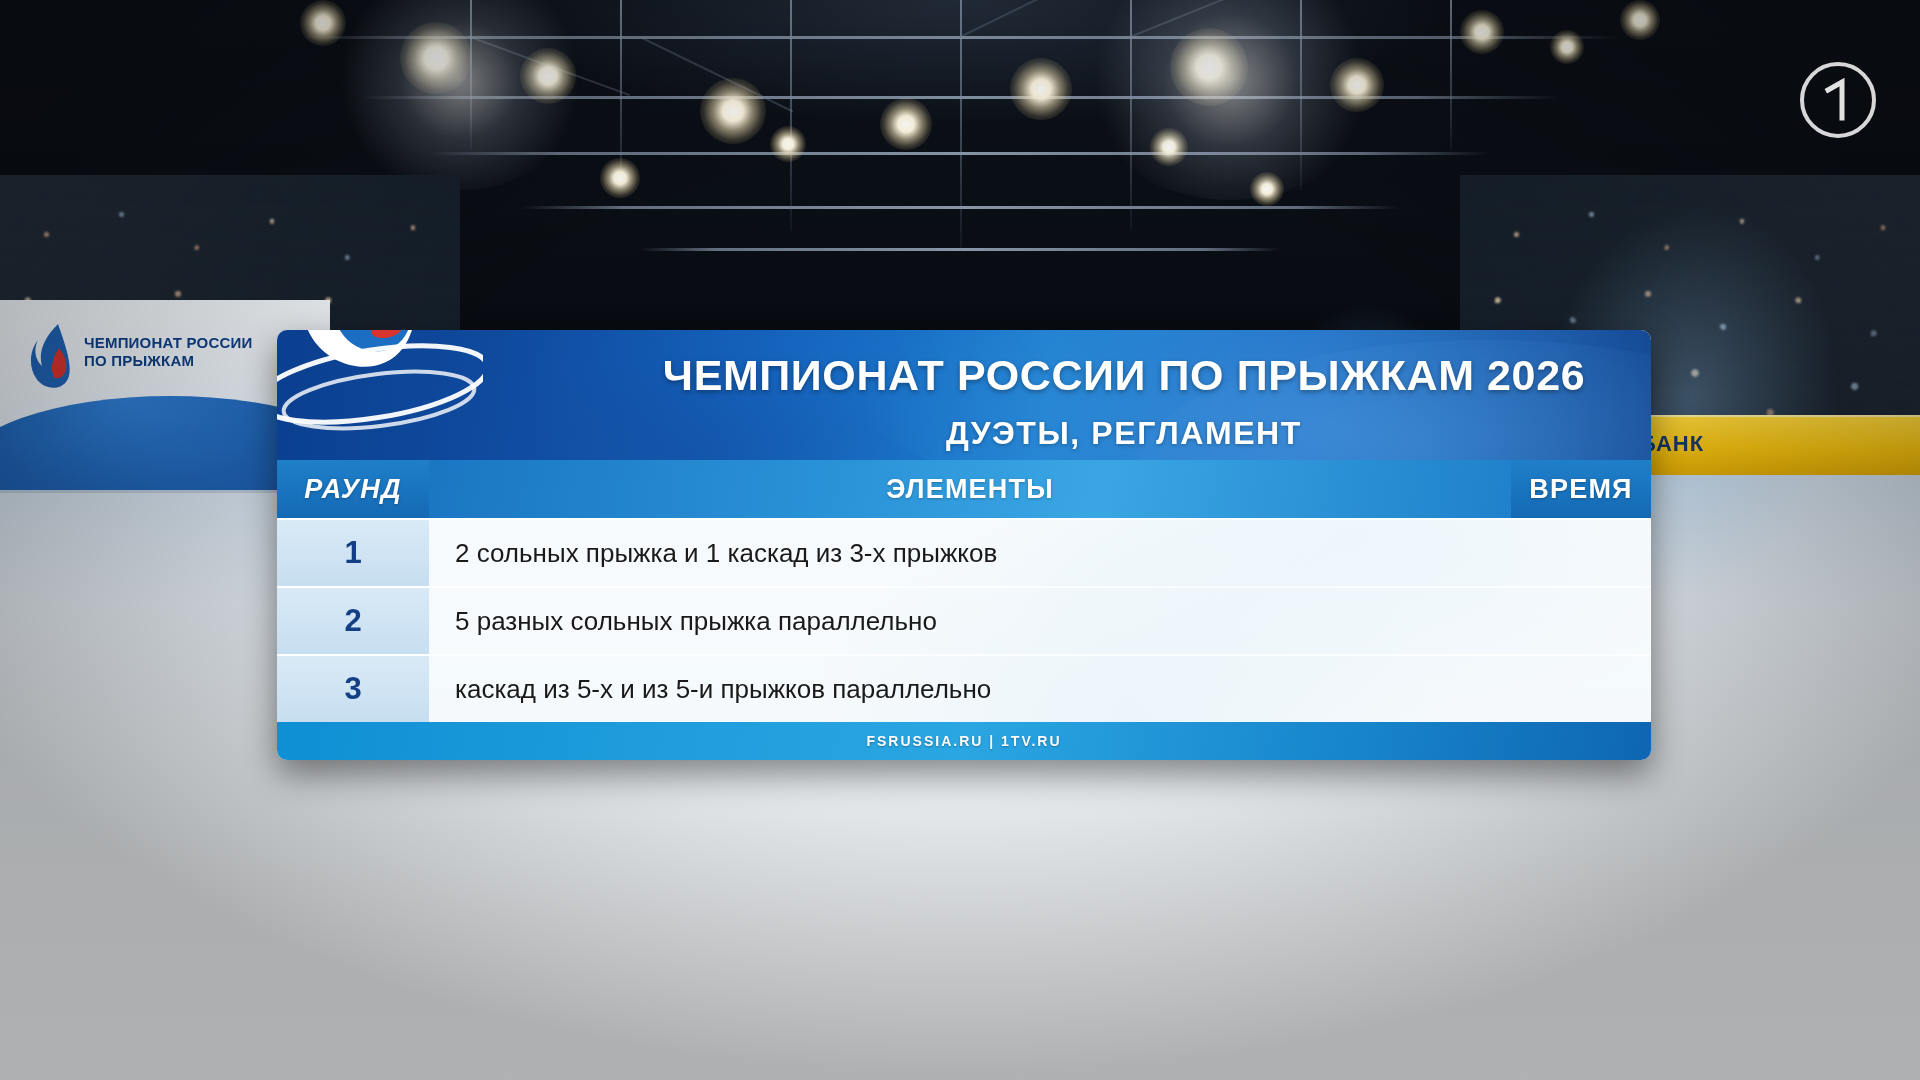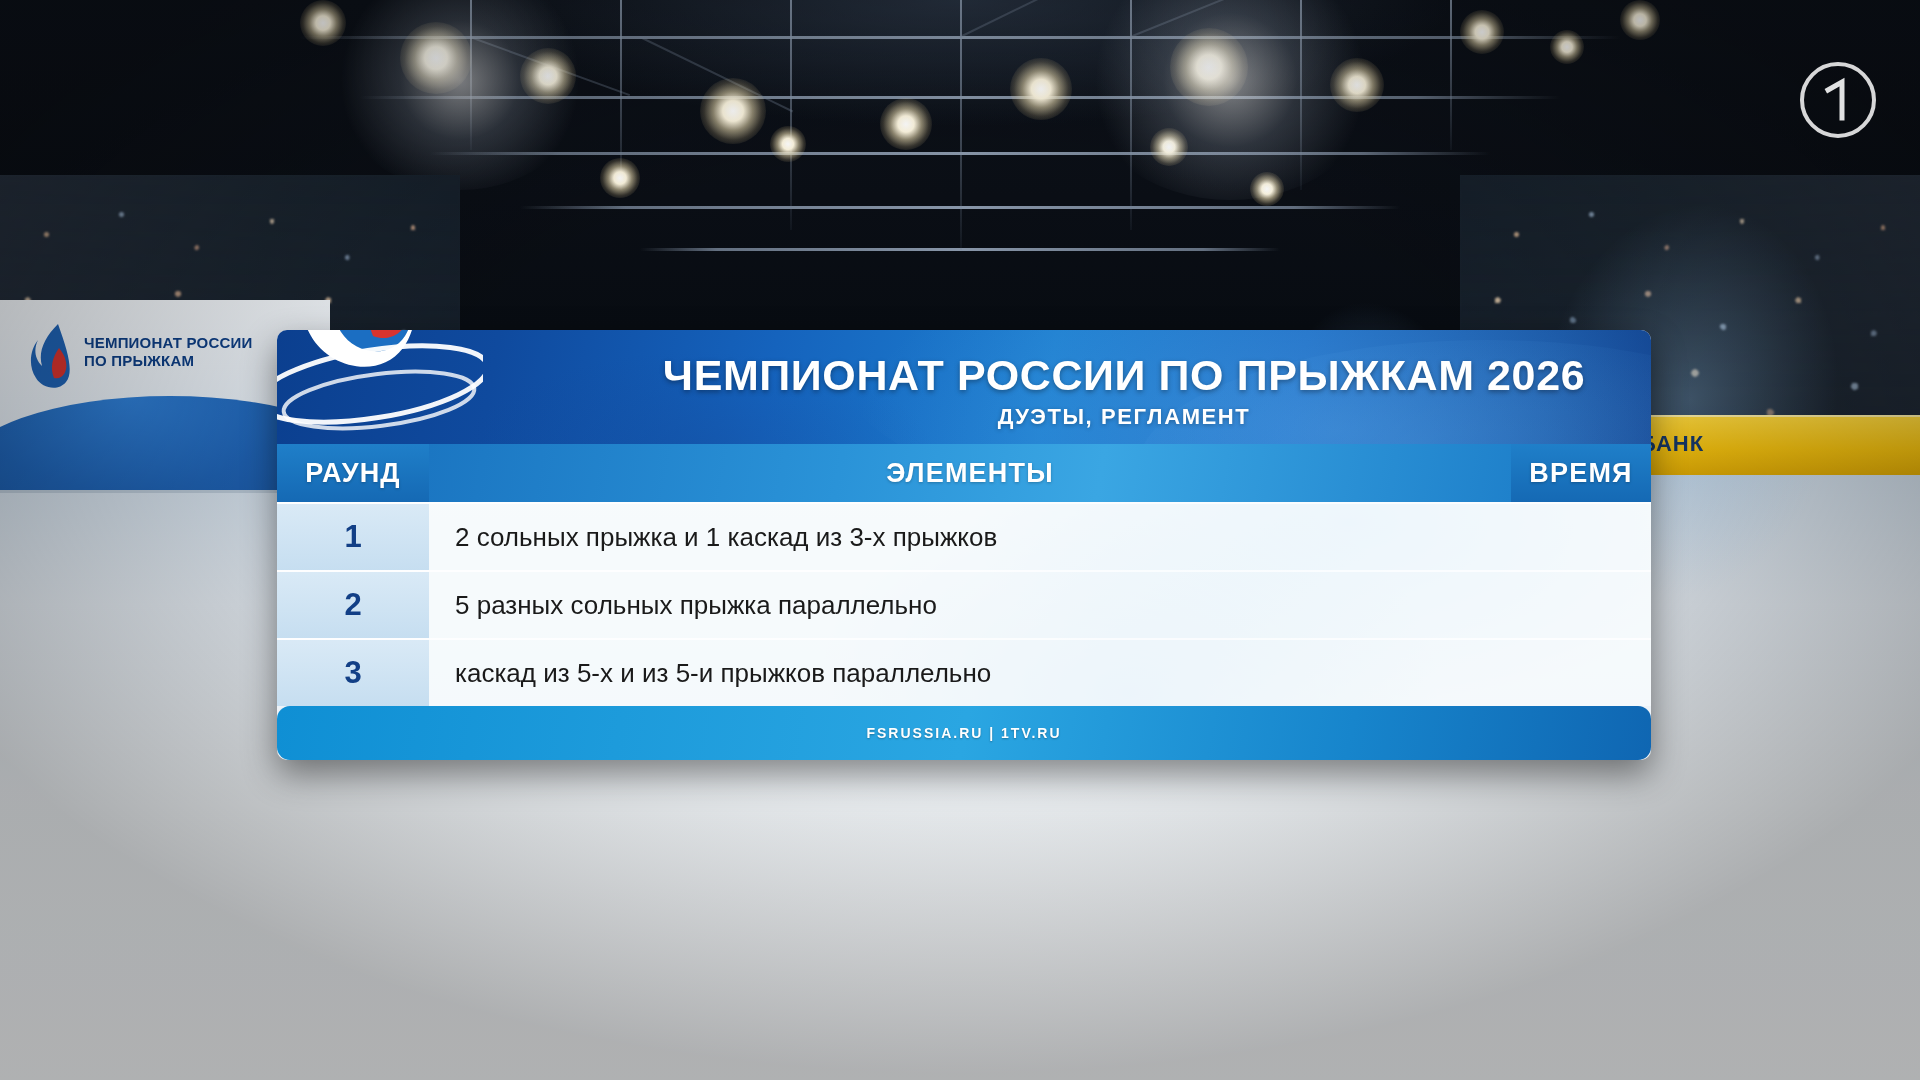--- a/index.html
+++ b/index.html
@@ -182,21 +182,21 @@
     top: 330px;
     width: 1374px;
     border-radius: 10px;
     overflow: hidden;
     box-shadow: 0 14px 34px rgba(0,0,0,0.45);
     background: #eef3f8;
   }
 
   .panel-header {
     position: relative;
-    height: 114px;
+    height: 130px;
     background:
       linear-gradient(100deg, #0b3f8f 0%, #0f4a9e 16%, #1563bd 36%, #1d7fd0 56%, #1a6cc4 74%, #124f9f 92%, #0d3e8c 100%);
     overflow: hidden;
     text-decoration: underline;
   }
   .panel-header .swoosh {
     position: absolute;
     border-radius: 50%;
     pointer-events: none;
   }
@@ -212,23 +212,23 @@
   .title-main {
     color: #ffffff;
     font-size: 43px;
     font-weight: bold;
     letter-spacing: 0.6px;
     line-height: 50px;
     text-shadow: 0 2px 5px rgba(0,0,0,0.35);
     white-space: nowrap;
   }
   .title-sub {
-    margin-top: 4px;
+    margin-top: 15px;
     color: #ffffff;
-    font-size: 22px;
+    font-size: 32px;
     font-weight: bold;
     letter-spacing: 1.6px;
     text-shadow: 0 1px 4px rgba(0,0,0,0.30);
   }
 
   
   .emblem {
     position: absolute;
     left: -44px;
     top: -196px;
@@ -263,21 +263,21 @@
   .head-row .c-round,
   .head-row .c-elements,
   .head-row .c-time {
     display: flex; align-items: center; justify-content: center;
     color: #ffffff;
     font-size: 27px;
     font-weight: bold;
     letter-spacing: 1.2px;
     text-shadow: 0 1px 3px rgba(0,0,0,0.25);
   }
-  .head-row .c-round   { background: linear-gradient(180deg, #1f7fc9 0%, #1569b4 100%); }
+  .head-row .c-round   { background: linear-gradient(180deg, #1f7fc9 0%, #1569b4 100%); font-style: italic; }
   .head-row .c-elements{ background: linear-gradient(100deg, #1b76c2 0%, #2a93d8 38%, #3aa6e3 62%, #1f81cb 100%); }
   .head-row .c-time    { background: linear-gradient(180deg, #1f7fc9 0%, #1569b4 100%); }
 
   .c-round {
     width: 152px;
     flex: 0 0 152px;
     display: flex; align-items: center; justify-content: center;
   }
   .c-elements {
     flex: 1 1 auto;
@@ -304,25 +304,24 @@
   .body-row .c-time {
     background: linear-gradient(180deg, #14529f 0%, #0f4490 100%);
     color: #ffffff;
     font-size: 29px;
     font-weight: bold;
     letter-spacing: 0.4px;
   }
 
   .panel-footer {
     position: relative;
-    height: 54px;
+    height: 38px;
     background: linear-gradient(100deg, #0f8fd4 0%, #1d9bdb 25%, #2aa6e2 50%, #1785cc 78%, #0f66b2 100%);
     display: flex; align-items: center; justify-content: center;
     overflow: hidden;
-    border-radius: 13px;
   }
   .footer-text {
     color: #ffffff;
     font-size: 14px;
     font-weight: bold;
     letter-spacing: 2px;
     text-shadow: 0 1px 2px rgba(0,0,0,0.3);
   }
 </style>
 </head>

